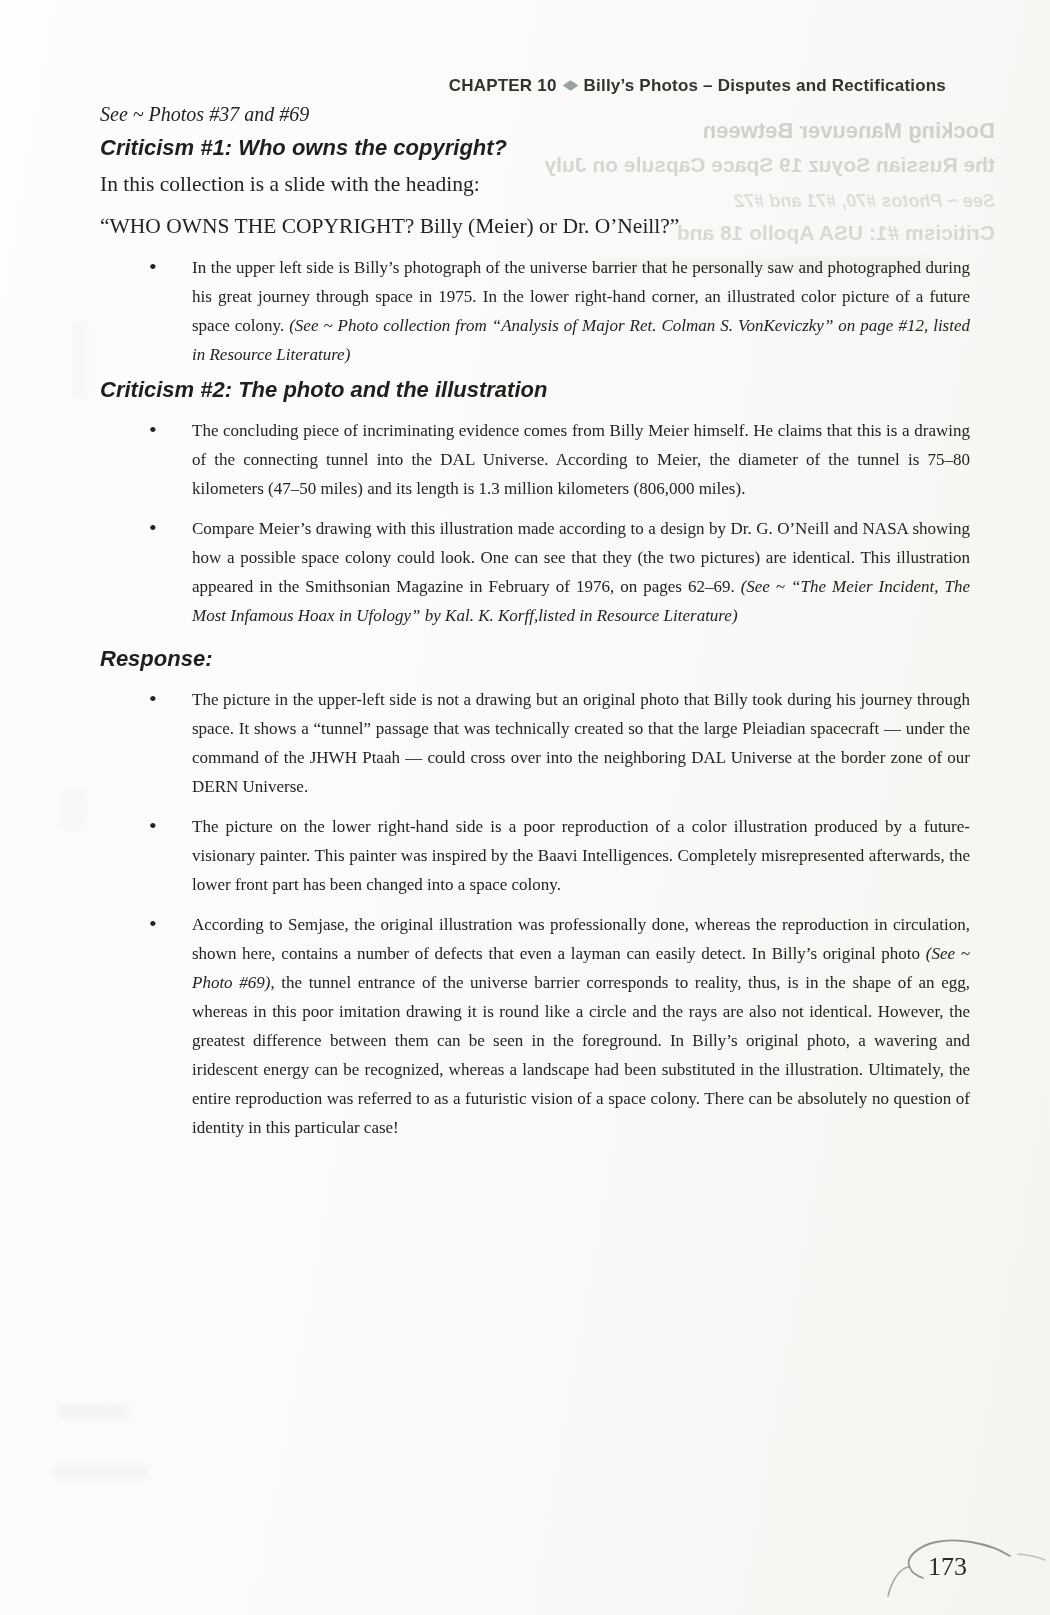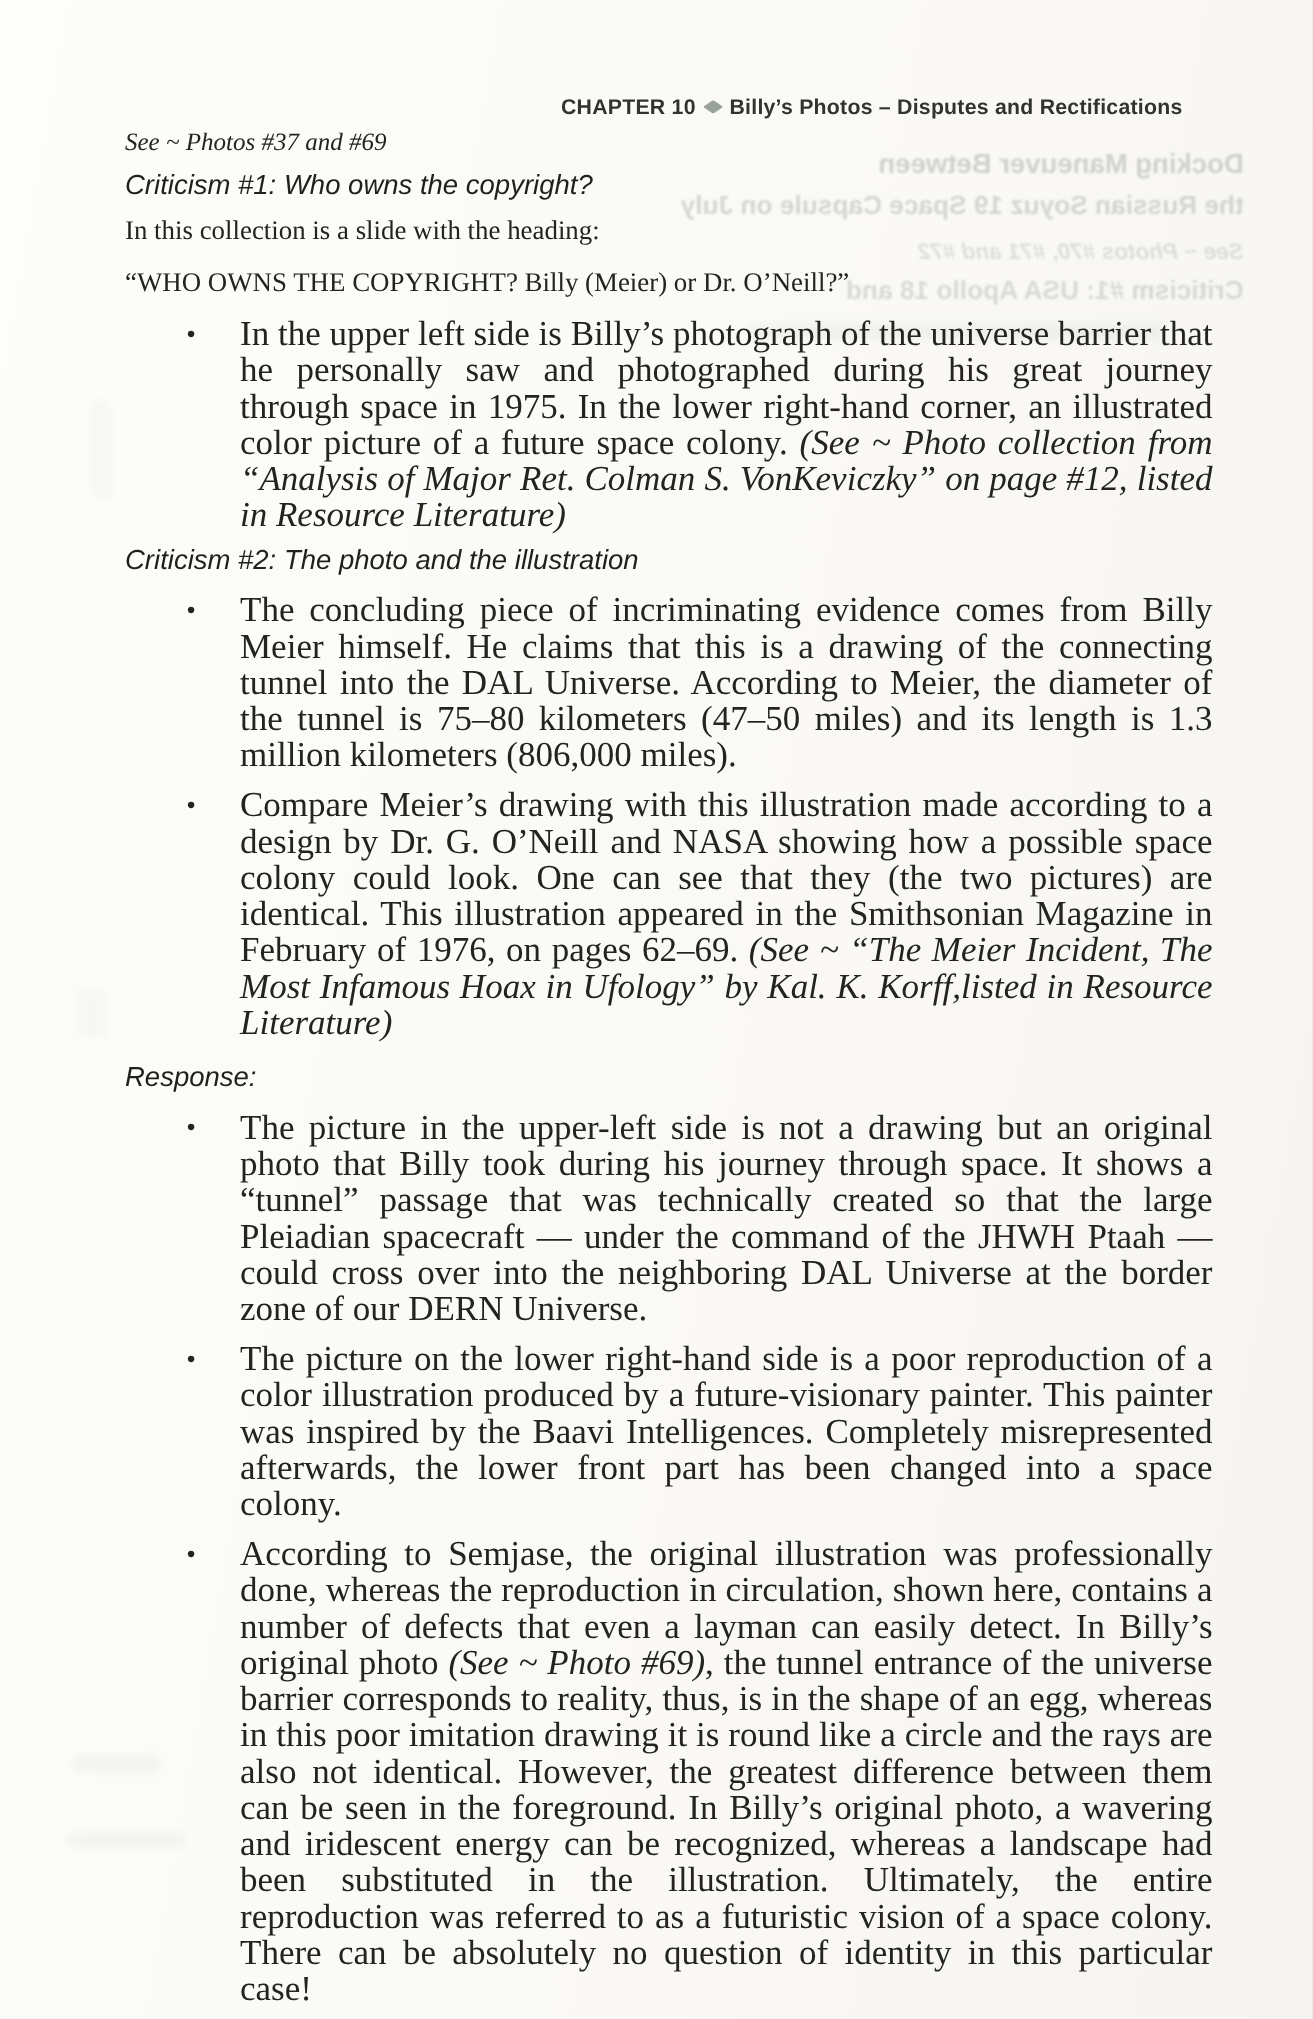--- a/index.html
+++ b/index.html
@@ -41,32 +41,32 @@
     transform:scale(1.25,.85) rotate(45deg); margin:0 9px 1px 9px; border-radius:1px;
   }
 
   .title {
     margin:15px 0 0; font-family:"Liberation Sans",sans-serif;
     font-weight:700; font-size:27px; line-height:30px; color:#201f1b;
   }
   .see { margin-top:5px; font-style:italic; font-size:20px; line-height:26px; }
   .crit {
     margin:7px 0 0; font-family:"Liberation Sans",sans-serif;
-    font-weight:400; font-style:italic; font-size:22px; line-height:28px; color:#201f1b;
+    font-weight:700; font-style:italic; font-size:22px; line-height:28px; color:#201f1b;
   }
   .crit.second { }
   .crit.response { margin-top:15px; }
 
   .body-text { margin:8px 0 0; font-size:21.5px; line-height:29px; }
   .quote { margin-top:13px; }
 
   .bullets { margin:12px 0 0; padding:0 0 0 92px; }
   .bullets li {
     list-style:none; position:relative; text-align:justify;
-    font-size:28px; line-height:29px; margin:0 0 11px;
+    font-size:17px; line-height:29px; margin:0 0 11px;
   }
   .bullets li:last-child { margin-bottom:0; }
   .bullets li::before { content:"\2022"; position:absolute; left:-43px; top:-1px; font-size:22px; }
   .seg-i { font-style:italic; }
 
   
   .footer { position:absolute; left:848px; top:1512px; width:200px; height:100px; z-index:2; }
   .footer svg { position:absolute; inset:0; }
   .page-num {
     position:absolute; left:80px; top:40px;
@@ -119,14 +119,22 @@
     <h2 class="crit response">Response:</h2>
 
     <ul class="bullets">
       <li><span class="seg-n">The picture in the upper-left side is not a drawing but an original photo that Billy took during his journey through space. It shows a “tunnel” passage that was technically created so that the large Pleiadian spacecraft — under the command of the JHWH Ptaah — could cross over into the neighboring DAL Universe at the border zone of our DERN Universe.</span></li>
       <li><span class="seg-n">The picture on the lower right-hand side is a poor reproduction of a color illustration produced by a future-visionary painter. This painter was inspired by the Baavi Intelligences. Completely misrepresented afterwards, the lower front part has been changed into a space colony.</span></li>
       <li><span class="seg-n">According to Semjase, the original illustration was professionally done, whereas the reproduction in circulation, shown here, contains a number of defects that even a layman can easily detect. In Billy’s original photo </span><span class="seg-i">(See ~ Photo #69)</span><span class="seg-n">, the tunnel entrance of the universe barrier corresponds to reality, thus, is in the shape of an egg, whereas in this poor imitation drawing it is round like a circle and the rays are also not identical. However, the greatest difference between them can be seen in the foreground. In Billy’s original photo, a wavering and iridescent energy can be recognized, whereas a landscape had been substituted in the illustration. Ultimately, the entire reproduction was referred to as a futuristic vision of a space colony. There can be absolutely no question of identity in this particular case!</span></li>
     </ul>
 
   </div>
 
+  <div class="footer">
+    <svg viewBox="0 0 200 100" width="200" height="100">
+      <path d="M 162,44 C 140,30 108,26 88,30 C 70,34 56,46 62,56 C 64,61 69,64 75,66" fill="none" stroke="#83837a" stroke-width="1.8" stroke-linecap="round" opacity="0.85"></path>
+      <path d="M 61,55 C 52,56 44,68 40,84" fill="none" stroke="#83837a" stroke-width="1.6" stroke-linecap="round" opacity="0.7"></path>
+      <path d="M 170,42 C 180,43 190,45 197,48" fill="none" stroke="#83837a" stroke-width="1.4" stroke-linecap="round" opacity="0.45"></path>
+    </svg>
+    <span class="page-num">173</span>
+  </div>
 
 </div>
 
 </body></html>

